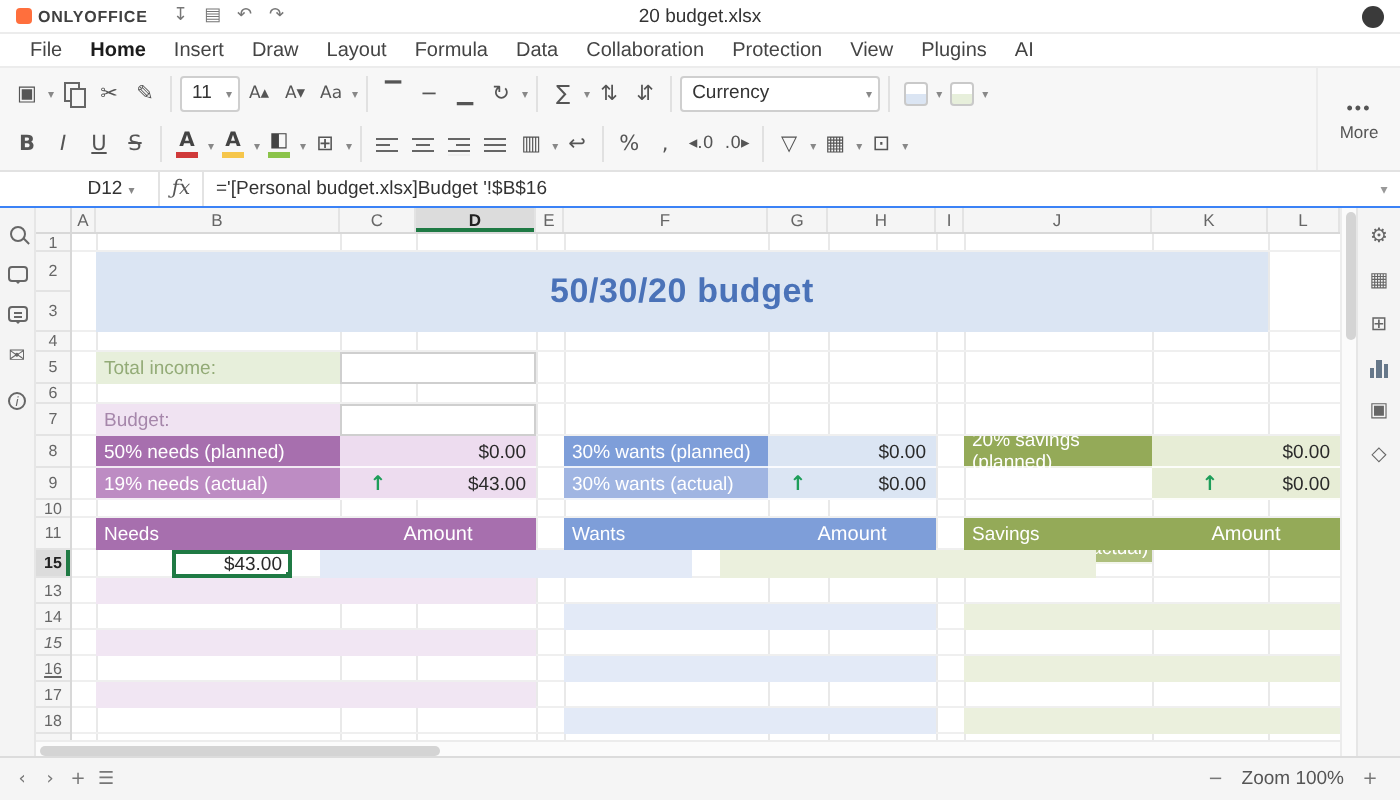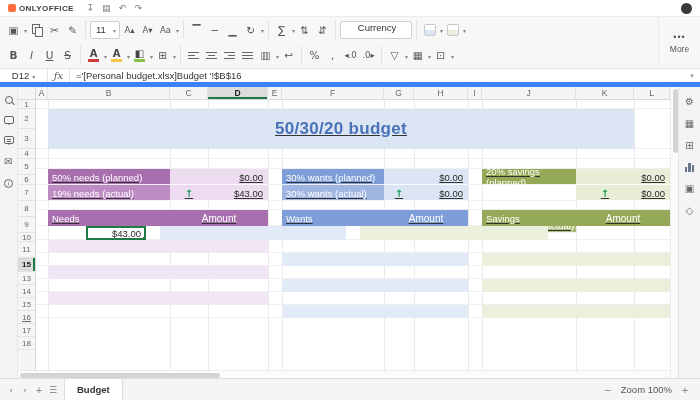--- a/index.html
+++ b/index.html
@@ -23,21 +23,21 @@
 
   
   .toolbar { height:52px; background:#f7f7f7; border-bottom:1px solid #e2e2e2; display:flex; flex-shrink:0; }
   .trows { flex:1; display:flex; flex-direction:column; min-width:0; }
   .trow { height:26px; display:flex; align-items:center; padding:0 5px; gap:1px; white-space:nowrap; overflow:hidden; }
   .ticon { min-width:17px; height:20px; display:inline-flex; align-items:center; justify-content:center; font-size:10.5px; color:#555; border-radius:2px; font-family:"DejaVu Sans",sans-serif; }
   .ticon.b { font-weight:700; } .ticon.i { font-style:italic; } .ticon.u { text-decoration:underline; } .ticon.strike { text-decoration:line-through; }
   .sm { font-size:8.5px; }
   .caret::before { content:"▾"; font-size:6px; color:#888; margin-left:1px; font-family:"DejaVu Sans",sans-serif; }
   .combo { display:inline-flex; align-items:center; justify-content:space-between; height:18px; background:#fff; border:1px solid #cfcfcf; border-radius:2px; font-size:9.5px; color:#333; padding:0 3px 0 5px; overflow:hidden; }
-  .w-font { width:84px; } .w-size { width:30px; } .w-cur { width:72px;flex-direction:column; }
+  .w-font { width:84px; } .w-size { width:30px; } .w-cur { width:100px; }
   .sep { width:1px; height:18px; background:#e1e1e1; margin:0 3px; flex-shrink:0; }
   .more-col { width:42px; border-left:1px solid #ececec; display:flex; flex-direction:column; align-items:center; justify-content:center; gap:2px; color:#666; flex-shrink:0; }
   .more-dots { font-size:9px; letter-spacing:1px; color:#555; }
   .more-label { font-size:8.5px; color:#555; }
 
   
   .ic-copy { position:relative; width:10px; height:11px; display:inline-block; }
   .ic-copy::before { content:""; position:absolute; left:0; top:0; width:6px; height:8px; border:1px solid #666; }
   .ic-copy::after { content:""; position:absolute; left:3px; top:3px; width:6px; height:8px; border:1px solid #666; background:#f7f7f7; }
   .ic-al { display:inline-flex; flex-direction:column; justify-content:center; gap:1.5px; width:11px; height:12px; }
@@ -55,21 +55,21 @@
   .ic-search::after { content:""; position:absolute; width:4px; height:1.4px; background:#666; right:-3.5px; bottom:-1px; transform:rotate(45deg); }
   .ic-bubble { position:relative; width:10px; height:8px; border:1px solid #666; border-radius:2px; display:inline-block; }
   .ic-bubble::after { content:""; position:absolute; left:2px; bottom:-4px; width:0; height:0; border:2.5px solid transparent; border-top-color:#666; }
   .ic-bubble.lines::before { content:""; position:absolute; left:2px; top:2px; right:2px; height:1px; background:#666; box-shadow:0 2px #666; }
   .ic-info { width:9px; height:9px; border:1px solid #666; border-radius:50%; font-size:6.5px; display:inline-flex; align-items:center; justify-content:center; color:#666; font-style:italic; }
   .swatch { width:12px; height:12px; border:1px solid #c9c9c9; border-radius:2px; display:inline-block; }
   .sw-a { background:linear-gradient(#fff 50%, #dbe5f3 50%); }
   .sw-b { background:linear-gradient(#fff 50%, #e7efdb 50%); }
 
   
-  .fbar { height:18px; display:flex; align-items:center; background:#fff; border-bottom:5px solid #3b82f6; flex-shrink:0; }
+  .fbar { height:18px; display:flex; align-items:center; background:#fff; border-bottom:1px solid #3b82f6; flex-shrink:0;padding-left:32px; }
   .namebox { width:48px; height:100%; display:flex; align-items:center; justify-content:center; gap:2px; border-right:1px solid #e3e3e3; font-size:9.5px; color:#333; }
   .fxbox { width:22px; height:100%; display:flex; align-items:center; justify-content:center; font-style:italic; font-family:"DejaVu Serif",serif; color:#555; border-right:1px solid #e3e3e3; font-size:10px; }
   .formula { flex:1; padding:0 6px; font-size:9.5px; color:#333; white-space:nowrap; overflow:hidden; }
   .fbar-collapse { width:16px; text-align:center; color:#999; font-size:7px; font-family:"DejaVu Sans",sans-serif; }
 
   
   .main { flex:1; display:flex; min-height:0; }
   .leftbar { width:18px; background:#f4f4f4; border-right:1px solid #e6e6e6; display:flex; flex-direction:column; align-items:center; padding-top:9px; gap:12px; flex-shrink:0; }
   .lb-ic, .rb-ic { color:#666; display:flex; align-items:center; justify-content:center; font-family:"DejaVu Sans",sans-serif; font-size:10px; }
   .rightbar { width:22px; background:#f4f4f4; border-left:1px solid #e6e6e6; display:flex; flex-direction:column; align-items:center; padding-top:9px; gap:11px; flex-shrink:0; }
@@ -86,21 +86,21 @@
 
   .sheet { flex:1; overflow:hidden; position:relative;
     background-image:linear-gradient(90deg,
       transparent 0 12px,  #e9e9e9 12px 13px,  transparent 13px 134px, #e9e9e9 134px 135px,
       transparent 135px 172px, #e9e9e9 172px 173px, transparent 173px 232px, #e9e9e9 232px 233px,
       transparent 233px 246px, #e9e9e9 246px 247px, transparent 247px 348px, #e9e9e9 348px 349px,
       transparent 349px 378px, #e9e9e9 378px 379px, transparent 379px 432px, #e9e9e9 432px 433px,
       transparent 433px 446px, #e9e9e9 446px 447px, transparent 447px 540px, #e9e9e9 540px 541px,
       transparent 541px 598px, #e9e9e9 598px 599px, transparent 599px 634px, #e9e9e9 634px 635px,
       transparent 635px); }
-  .r { display:flex; position:relative; box-shadow:inset 0 -1px #efefef;text-decoration:underline; }
+  .r { display:flex; position:relative; box-shadow:inset 0 -1px #efefef; }
   .h9{height:9px}.h10{height:10px}.h13{height:13px}.h14{height:14px}.h16{height:16px}.h40{height:40px}
   .c { display:flex; align-items:center; overflow:hidden; flex-shrink:0; height:100%; }
   .wA{width:12px}.wB{width:122px}.wC{width:38px}.wD{width:60px}.wE{width:14px}.wF{width:102px}
   .wG{width:30px}.wH{width:54px}.wI{width:14px}.wJ{width:94px}.wK{width:58px}.wL{width:36px}
   .wCD{width:98px}.wGH{width:84px}.wKL{width:94px}.wBD{width:220px}.wFH{width:186px}.wJL{width:188px}.wBK{width:586px}
   .lab { padding-left:4px; font-size:9.5px; }
   .val { justify-content:flex-end; padding-right:5px; font-size:9.5px; color:#2a2a2a; }
   .ctr { justify-content:center; }
   .bg-banner { background:#dbe5f3; }
   .banner-text { color:#4a72b8; font-weight:700; font-size:17px; letter-spacing:.3px; }
@@ -127,33 +127,48 @@
   .sheet-tab { height:100%; display:flex; align-items:center; padding:0 12px; background:#fff; border-left:1px solid #dcdcdc; border-right:1px solid #dcdcdc; font-weight:700; color:#333; margin-left:4px; }
   .sb-right { margin-left:auto; display:flex; align-items:center; gap:6px; padding-right:8px; }
   .zoom-label { color:#555; }
 </style>
 </head>
 <body>
 
 <div id="app">
 
   <div class="titlebar">
+    <div class="doc-title">20 budget.xlsx</div>
     <div class="logo">
       <span class="logo-mark"></span>
       <span>ONLYOFFICE</span>
     </div>
     <div class="tb-icons">
       <span class="tb-ic">↧</span>
       <span class="tb-ic">▤</span>
       <span class="tb-ic">↶</span>
       <span class="tb-ic">↷</span>
     </div>
     <div class="avatar"></div>
   </div>
 
+  <div class="menubar">
+    <span class="mtab">File</span>
+    <span class="mtab active">Home</span>
+    <span class="mtab">Insert</span>
+    <span class="mtab">Draw</span>
+    <span class="mtab">Layout</span>
+    <span class="mtab">Formula</span>
+    <span class="mtab">Data</span>
+    <span class="mtab">Collaboration</span>
+    <span class="mtab">Protection</span>
+    <span class="mtab">View</span>
+    <span class="mtab">Plugins</span>
+    <span class="mtab">AI</span>
+  </div>
 
   <div class="toolbar">
     <div class="trows">
       <div class="trow">
         <span class="ticon">▣</span>
           <span class="caret"></span>
         <span class="ticon">
             <span class="ic-copy"></span>
           </span>
         <span class="ticon">✂</span>
@@ -334,23 +349,33 @@
         <div class="sheet">
           <div class="r h9"></div>
 
           <div class="r h40">
             <div class="c wA"></div>
             <div class="c wBK bg-banner ctr banner-text">50/30/20 budget</div>
           </div>
 
           <div class="r h10"></div>
 
+          <div class="r h16">
+            <div class="c wA"></div>
+            <div class="c wB bg-income lab">Total income:</div>
+            <div class="c wCD inputbox"></div>
+          </div>
 
           <div class="r h10"></div>
 
+          <div class="r h16">
+            <div class="c wA"></div>
+            <div class="c wB bg-budget lab">Budget:</div>
+            <div class="c wCD inputbox"></div>
+          </div>
 
           <div class="r h16">
             <div class="c wA"></div>
             <div class="c wB np lab sum">50% needs (planned)</div>
             <div class="c wCD nv val sum">$0.00</div>
             <div class="c wE"></div>
             <div class="c wF wp lab sum">30% wants (planned)</div>
             <div class="c wGH wv val sum">$0.00</div>
             <div class="c wI"></div>
             <div class="c wJ sp lab sum">20% savings (planned)</div>
@@ -457,21 +482,20 @@
       <span class="rb-ic">▣</span>
       <span class="rb-ic">◇</span>
     </div>
   </div>
 
   <div class="statusbar">
     <span class="sb-ic">‹</span>
     <span class="sb-ic">›</span>
     <span class="sb-ic">+</span>
     <span class="sb-ic">☰</span>
-    <span class="sheet-tab">Budget</span>
     <span class="sb-right">
       <span class="sb-ic">−</span>
       <span class="zoom-label">Zoom 100%</span>
       <span class="sb-ic">+</span>
     </span>
   </div>
 
 </div>
 
 </body></html>

